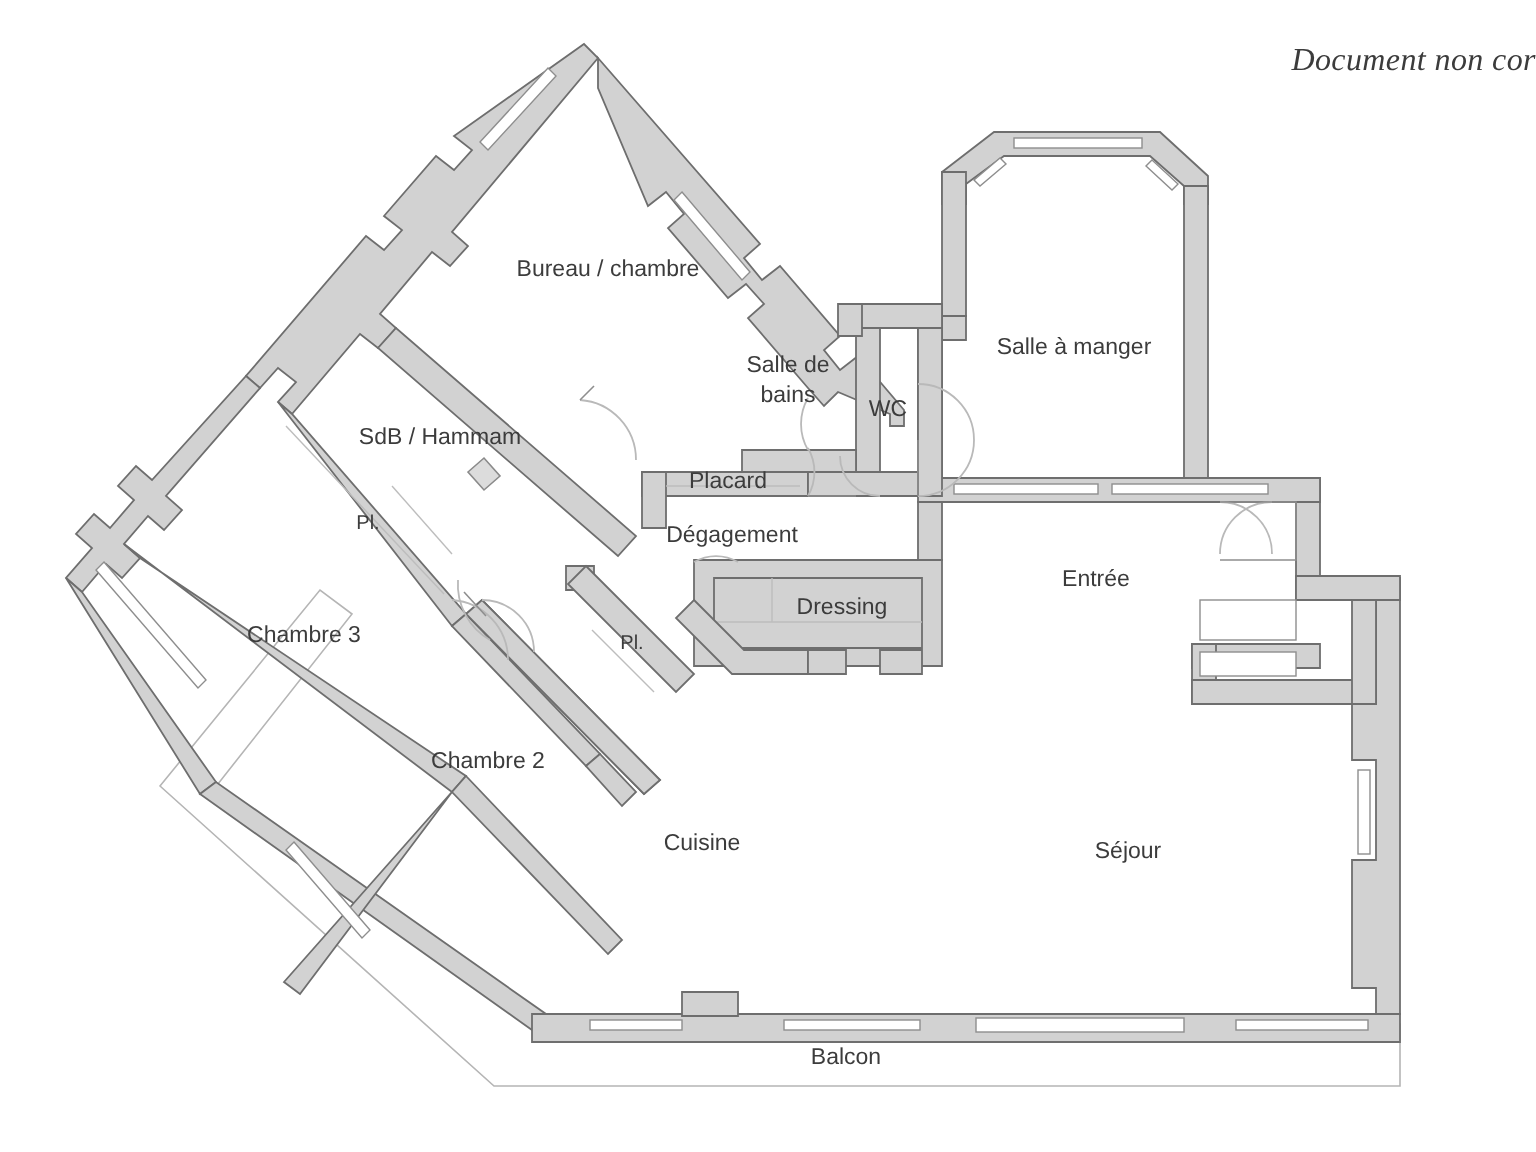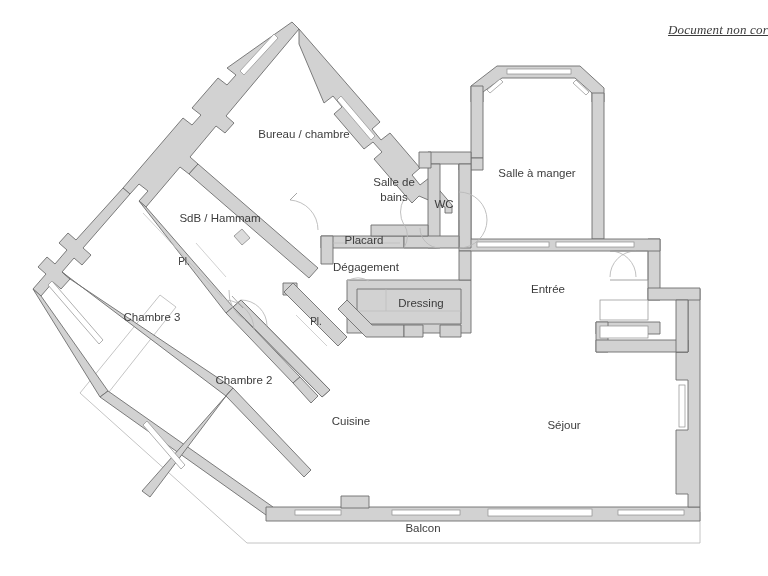--- a/index.html
+++ b/index.html
@@ -70,25 +70,24 @@
   }
   .roomlabel.small {
     font-size: 10px;
   }
   .watermark {
     position: absolute;
     right: 0px;
     top: 22px;
     font-family: "Liberation Serif", serif;
     font-style: italic;
-    font-size: 13px;
+    font-size: 16px;
     color: #3c3c3c;
     white-space: nowrap;
     letter-spacing: 0.2px;
-    text-decoration: underline;
   }
 </style>
 </head>
 <body>
 
 <div id="plan-root">
 
   <svg class="plan" viewBox="0 0 768 576" xmlns="http://www.w3.org/2000/svg">
 
     <g>

